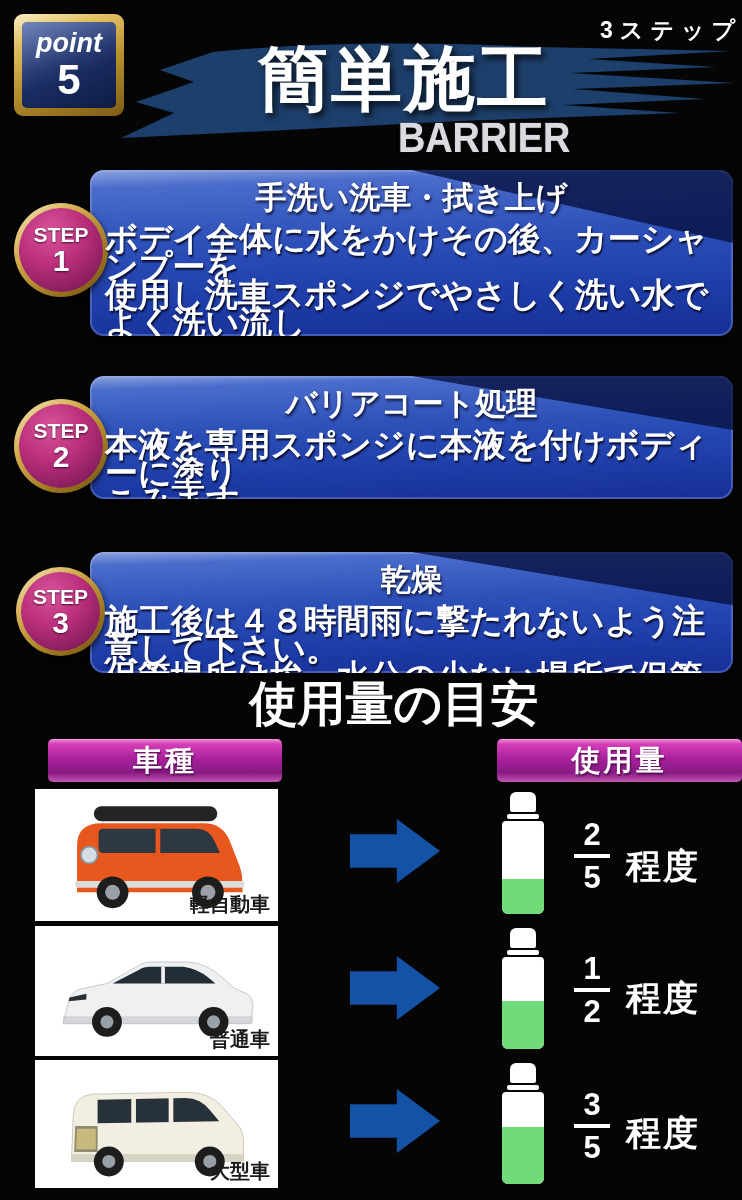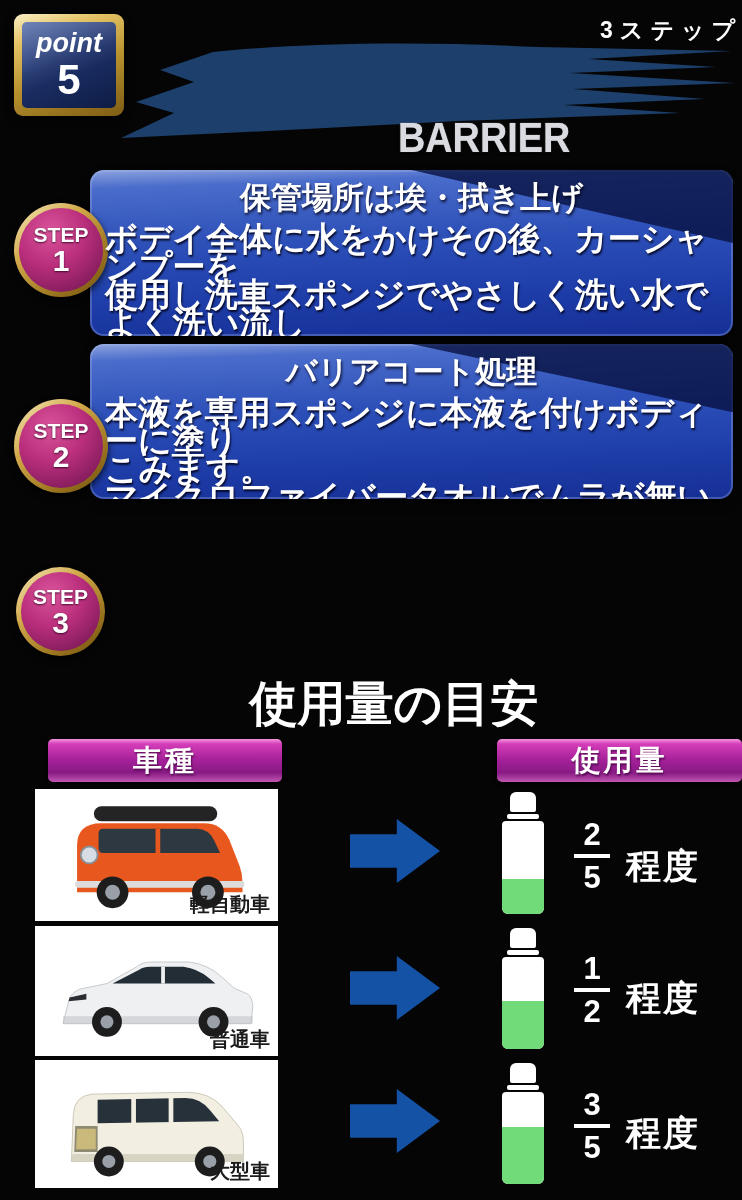--- a/index.html
+++ b/index.html
@@ -43,21 +43,21 @@
     box-shadow:0 3px 7px rgba(0,0,0,.8);}
   .step-circle-inner{width:100%;height:100%;border-radius:50%;display:flex;flex-direction:column;
     align-items:center;justify-content:center;color:#fff;
     background:radial-gradient(circle at 38% 28%,#d9549a 0%,#bb2f7c 42%,#8a1e60 76%,#5d1345 100%);}
   .step-word{font-size:21px;font-weight:900;line-height:1;text-shadow:0 1px 2px rgba(40,0,30,.8);}
   .step-num{font-size:30px;font-weight:900;line-height:1;margin-top:1px;text-shadow:0 1px 2px rgba(40,0,30,.8);}
   #step1{left:14px;top:203px;width:94px;height:94px;}
   #step2{left:14px;top:399px;width:94px;height:94px;}
   #step3{left:16px;top:567px;width:89px;height:89px;}
   #panel1{top:170px;height:166px;}
-  #panel2{top:344px;height:155px;}
+  #panel2{top:376px;height:123px;}
   #panel3{top:552px;height:121px;}
 
   
   .usage-heading{position:absolute;left:0;top:672px;width:742px;text-align:center;text-indent:-36px;
     color:#fff;font-size:48px;font-weight:900;padding-left:41px;}
   .pill{position:absolute;top:739px;height:43px;border-radius:5px;display:flex;align-items:center;
     justify-content:center;color:#fff;font-size:29px;font-weight:900;letter-spacing:3px;
     background:linear-gradient(180deg,#f493de 0%,#d43db8 12%,#a6219a 48%,#881a84 78%,#c157b2 100%);
     text-shadow:1px 2px 2px rgba(60,0,60,.7);box-shadow:0 2px 5px rgba(0,0,0,.7);}
   #pill-vehicle{left:48px;width:234px;text-align:center;}
@@ -96,24 +96,25 @@
   </svg>
 
   <div class="point-badge">
     <div class="point-badge-inner">
       <div class="point-word">point</div>
       <div class="point-num">5</div>
     </div>
   </div>
 
   <div class="kicker">3ステップ</div>
+  <div class="main-title">簡単施工</div>
   <div class="brand">BARRIER</div>
 
   <div class="panel" id="panel1">
-    <div class="panel-title">保管場所は埃・拭き上げ</div>
+    <div class="panel-title">手洗い洗車・拭き上げ</div>
     <div class="panel-body">ボデイ全体に水をかけその後、カーシャンプーを
 使用し洗車スポンジでやさしく洗い水でよく洗い流し
 ます。
 マイクロファイバータオルでソフトに拭き上げます。</div>
   </div>
   <div class="step-circle" id="step1">
     <div class="step-circle-inner">
       <div class="step-word">STEP</div>
       <div class="step-num">1</div>
     </div>
@@ -126,20 +127,25 @@
 マイクロファイバータオルでムラが無いように完全
 に拭き上げます。</div>
   </div>
   <div class="step-circle" id="step2">
     <div class="step-circle-inner">
       <div class="step-word">STEP</div>
       <div class="step-num">2</div>
     </div>
   </div>
 
+  <div class="panel" id="panel3">
+    <div class="panel-title">乾燥</div>
+    <div class="panel-body">施工後は４８時間雨に撃たれないよう注意して下さい。
+保管場所は埃、水分の少ない場所で保管下さい。</div>
+  </div>
   <div class="step-circle" id="step3">
     <div class="step-circle-inner">
       <div class="step-word">STEP</div>
       <div class="step-num">3</div>
     </div>
   </div>
 
   <div class="usage-heading">使用量の目安</div>
   <div class="pill" id="pill-vehicle">車種</div>
   <div class="pill" id="pill-amount">使用量</div>

